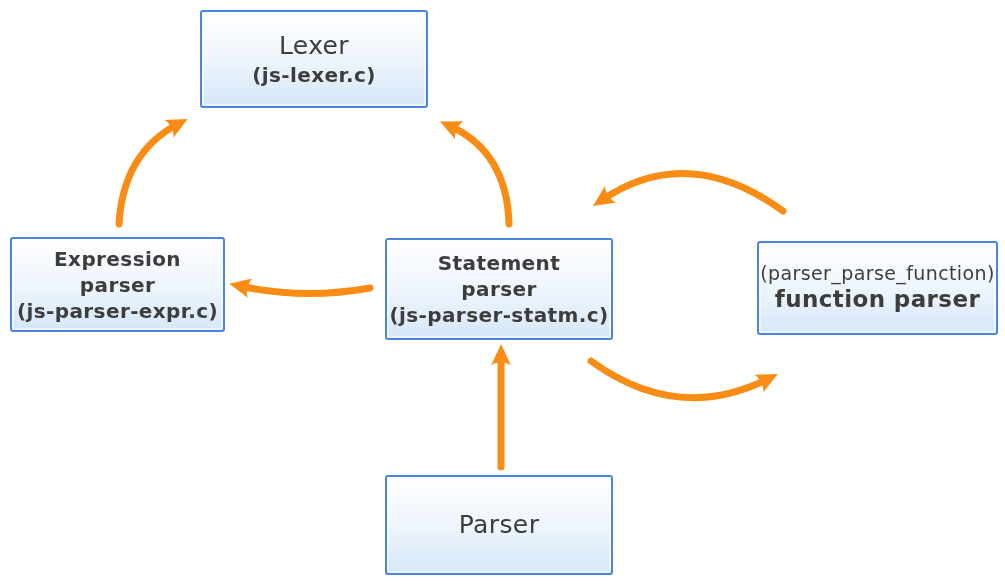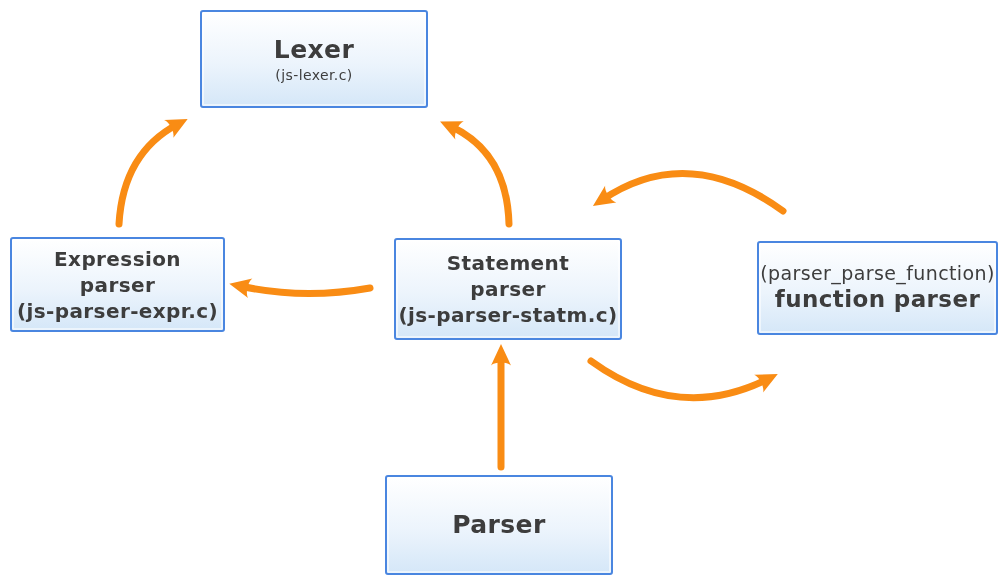--- a/index.html
+++ b/index.html
@@ -44,24 +44,24 @@
     box-shadow:inset 0 0 0 2px rgba(255,255,255,0.55);
     display:flex;
     flex-direction:column;
     align-items:center;
     justify-content:center;
     text-align:center;
     color:var(--text);
     letter-spacing:0.4px;
   }
   .node .line{ line-height:1.3; }
-  .title-lg{ font-size:25px; font-weight:700; }
+  .title-lg{ font-size:25px; font-weight:400; }
   .title-md{ font-size:23px; font-weight:700; }
   .title-sm{ font-size:20px; font-weight:600; }
-  .sub-lg{ font-size:14px; font-weight:400;text-align:right; }
+  .sub-lg{ font-size:20px; font-weight:700;text-align:right; }
   .sub-md{ font-size:20px; font-weight:700; }
   .sub-sm{ font-size:19px; font-weight:400; }
 </style>
 </head>
 <body>
 
 <div class="canvas">
 
   <svg class="edges" viewBox="0 0 1005 584" xmlns="http://www.w3.org/2000/svg" aria-hidden="true">
     <defs>
@@ -81,21 +81,21 @@
     <div class="line title-lg">Lexer</div>
     <div class="line sub-lg">(js-lexer.c)</div>
   </div>
 
   <div class="node" style="left:10px; top:237px; width:215px; height:95px;">
     <div class="line title-sm">Expression</div>
     <div class="line title-sm">parser</div>
     <div class="line sub-md">(js-parser-expr.c)</div>
   </div>
 
-  <div class="node" style="left:385px; top:238px; width:228px; height:102px;margin-left:9px;">
+  <div class="node" style="left:385px; top:238px; width:228px; height:102px;">
     <div class="line title-sm">Statement</div>
     <div class="line title-sm">parser</div>
     <div class="line sub-md">(js-parser-statm.c)</div>
   </div>
 
   <div class="node" style="left:757px; top:241px; width:241px; height:94px;">
     <div class="line sub-sm">(parser_parse_function)</div>
     <div class="line title-md">function parser</div>
   </div>
 

